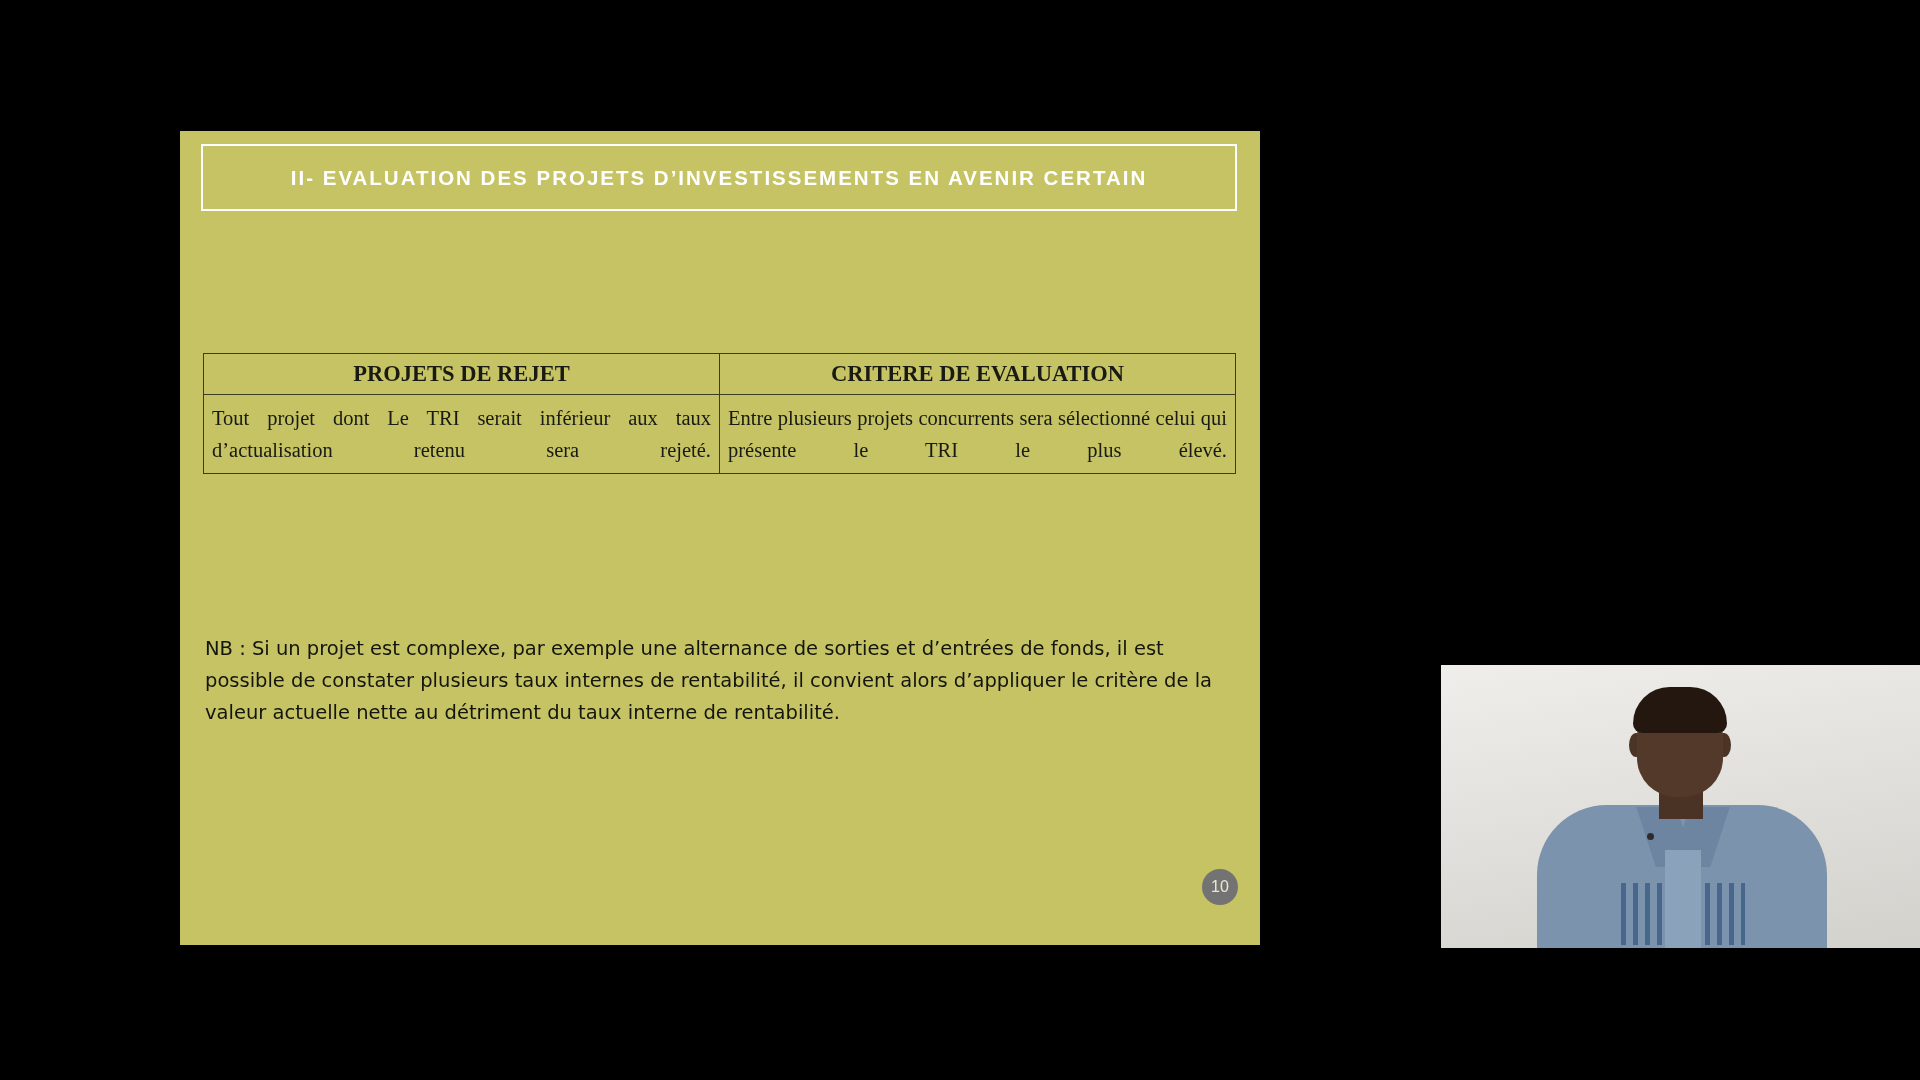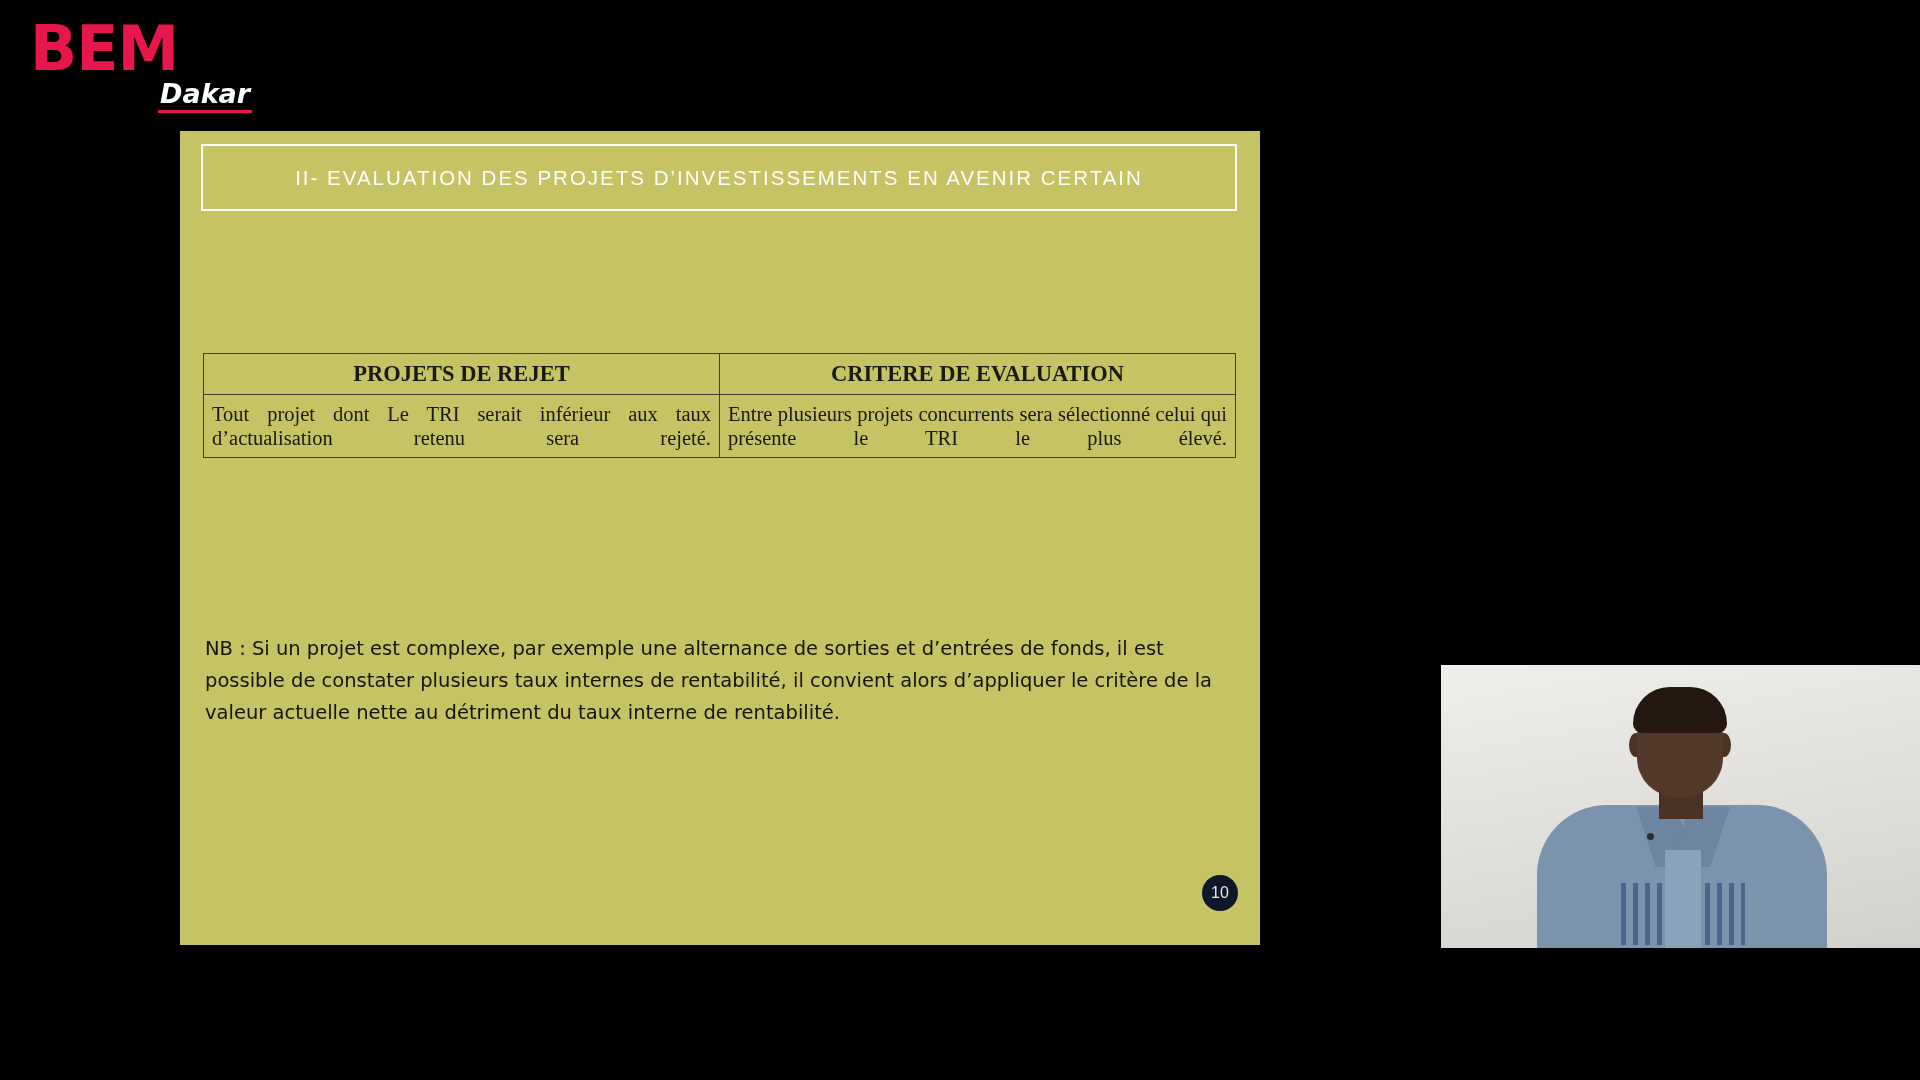--- a/index.html
+++ b/index.html
@@ -75,21 +75,21 @@
     border: 2px solid #ffffff;
     display: flex;
     align-items: center;
     justify-content: center;
     text-align: center;
   }
   .slide-title {
     color: #ffffff;
     font-family: "Liberation Sans", sans-serif;
     font-size: 20.5px;
-    font-weight: normal;
+    font-weight: bold;
     letter-spacing: 2.0px;
     line-height: 27px;
     padding: 0 20px;
   }
 
   
   .tbl {
     position: absolute;
     left: 23px;
     top: 222px;
@@ -97,21 +97,21 @@
     border-collapse: collapse;
     table-layout: fixed;
     font-family: "Liberation Serif", serif;
     color: #1a1a14;
   }
   .tbl td {
     border: 1px solid #3c3c28;
     padding: 7px 8px;
     vertical-align: top;
     font-size: 20.5px;
-    line-height: 24px;
+    line-height: 32px;
   }
   .tbl td.head {
     text-align: center;
     font-weight: bold;
     font-size: 22.5px;
     line-height: 28px;
     padding: 6px 8px;
   }
   .tbl td.just {
     text-align: justify;
@@ -131,25 +131,25 @@
     font-size: 19.5px;
     line-height: 32px;
     color: #15150f;
     padding-right: 6px;
   }
 
   
   .page-badge {
     position: absolute;
     right: 22px;
-    bottom: 34px;
+    bottom: 40px;
     width: 36px;
     height: 36px;
     border-radius: 50%;
-    background: #0f172a;
+    background: #737373;
     color: #e9e9d2;
     font-family: "Liberation Sans", sans-serif;
     font-size: 16px;
     display: flex;
     align-items: center;
     justify-content: center;
     text-align: right;
   }
 
   
@@ -251,24 +251,20 @@
     height: 7px;
     border-radius: 50%;
     background: #2c2c2c;
   }
 </style>
 </head>
 <body>
 
 <div class="stage">
 
-  <div class="logo-block">
-    <div class="logo-bem">BEM</div>
-    <div class="logo-dakar">Dakar</div>
-  </div>
 
   <div class="slide-bg"></div>
 
   <div class="slide">
 
     <div class="slide-title-box">
       <div class="slide-title">II- EVALUATION DES PROJETS D’INVESTISSEMENTS EN AVENIR CERTAIN</div>
     </div>
 
     <table class="tbl">

